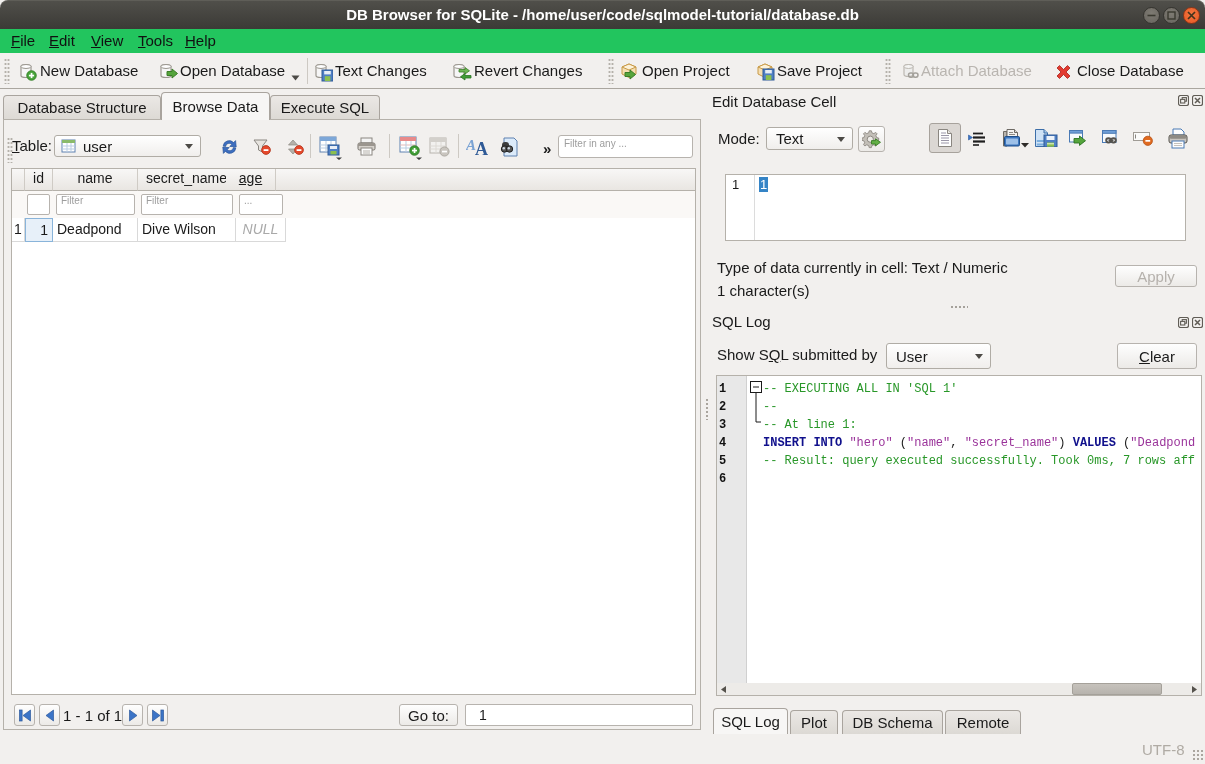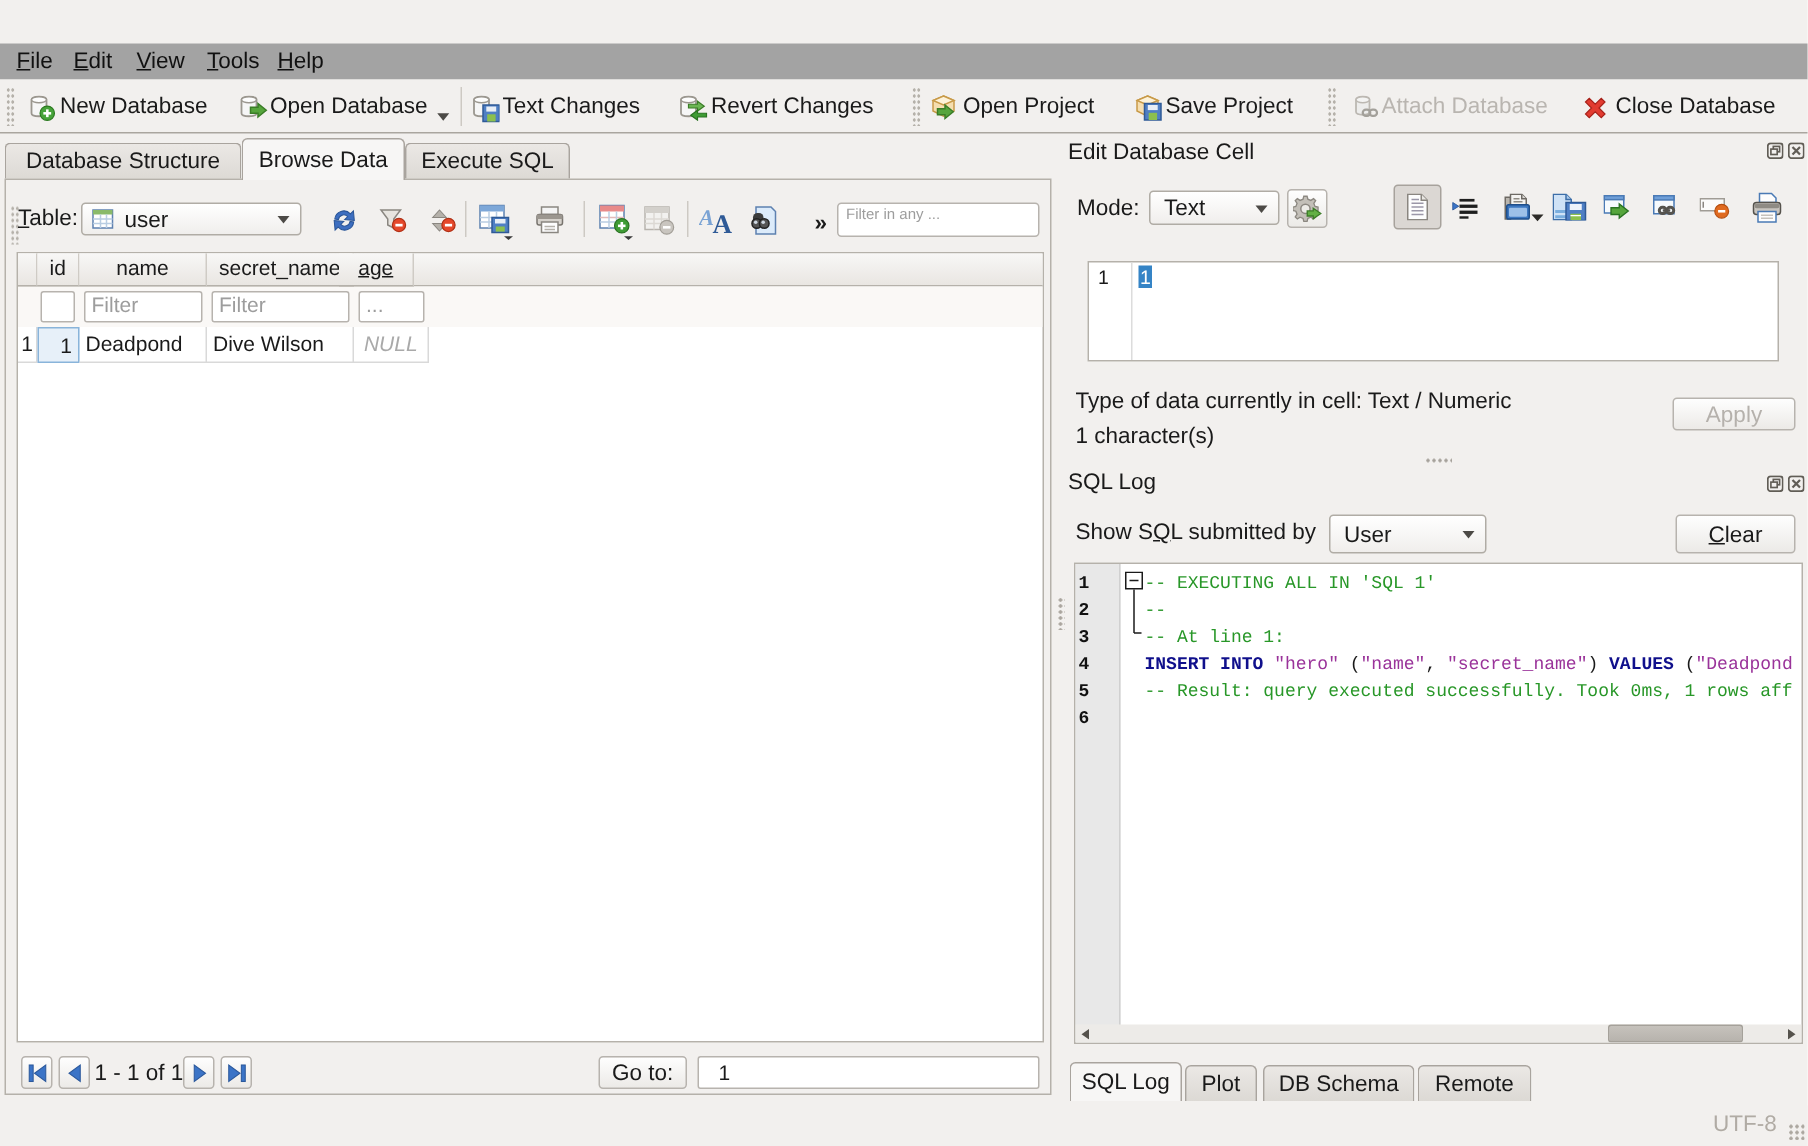--- a/index.html
+++ b/index.html
@@ -10,21 +10,21 @@
 
 #titlebar { position:absolute; left:0; top:0; width:1205px; height:29px;
   background:linear-gradient(#504f4a, #3b3a36); border-radius:8px 8px 0 0;
   border-top:1px solid #5f5e58; }
 #title { position:absolute; left:0; top:5px; width:100%; text-align:center;
   color:#ffffff; font-weight:bold; font-size:15px; }
 .winbtn { position:absolute; top:6px; width:17px; height:17px; border-radius:50%; }
 .winbtn svg { position:absolute; left:0; top:0; }
 
 
-#menubar { position:absolute; left:0; top:29px; width:1205px; height:24px; background:#a3a3a3; }
+#menubar { position:absolute; left:0; top:29px; width:1205px; height:24px; background:#22c55e; }
 #menubar span { position:absolute; top:3px; font-size:15px; color:#111; }
 #menubar u { text-decoration:underline; }
 
 
 #toolbar { position:absolute; left:0; top:53px; width:1205px; height:36px; background:#f2f0ee;
   border-bottom:1px solid #aaa69f; }
 .tbtext { position:absolute; top:9px; font-size:15px; color:#1a1a1a; }
 .tbtext.dis { color:#b9b5b0; }
 .tbicon { position:absolute; top:11px; }
 .grip { position:absolute; top:5px; width:6px; height:26px;
@@ -45,21 +45,21 @@
 .combo { position:absolute; background:linear-gradient(#ffffff,#f0eeec); border:1px solid #b0aca5;
   border-radius:3px; }
 .combo .arrow { position:absolute; right:7px; top:50%; margin-top:-2px; width:0; height:0;
   border-left:4px solid transparent; border-right:4px solid transparent; border-top:5px solid #4c4a46; }
 
 #grid { position:absolute; left:7px; top:48px; width:685px; height:527px; background:#ffffff;
   border:1px solid #b5b1aa; }
 .gh { position:absolute; background:linear-gradient(#f8f7f6,#e9e6e2); border-right:1px solid #cfcbc5;
   border-bottom:1px solid #b5b1aa; font-size:14px; text-align:center; color:#1a1a1a; }
 .filterbox { position:absolute; border:1px solid #b7b3ae; border-radius:2px; background:#fff;
-  color:#9d9d9d; font-size:14px; padding-left:4px; }
+  color:#9d9d9d; font-size:10px; padding-left:4px; }
 .cell { position:absolute; font-size:14px; color:#1a1a1a; }
 
 .navbtn { position:absolute; width:21px; height:22px; background:linear-gradient(#fefefe,#eceae7);
   border:1px solid #b7b3ae; border-radius:3px; }
 .navbtn svg { position:absolute; left:3px; top:4px; }
 .btn { position:absolute; background:linear-gradient(#fefefe,#eceae7); border:1px solid #b7b3ae;
   border-radius:3px; text-align:center; font-size:15px; color:#1a1a1a; }
 .input { position:absolute; background:#fff; border:1px solid #b7b3ae; border-radius:2px;
   font-size:14px; color:#1a1a1a; padding:2px 0 0 6px; }
 
@@ -80,20 +80,38 @@
 .btab { position:absolute; background:linear-gradient(#ebe8e5,#dcd9d4); border:1px solid #a9a49e;
   border-bottom:none; border-radius:4px 4px 0 0; text-align:center; font-size:15px; color:#1a1a1a; }
 .btab.active { background:#f7f6f5; }
 
 #statusbar { position:absolute; left:0; top:737px; width:1205px; height:27px; background:#f2f0ee; }
 </style>
 </head>
 <body>
 <div id="win">
 
+  <div id="titlebar">
+    <div id="title">DB Browser for SQLite - /home/user/code/sqlmodel-tutorial/database.db</div>
+    <div class="winbtn" style="left:1143px; background:radial-gradient(circle at 50% 35%, #7e7b73, #67645e); border:1px solid #35342f;">
+      <svg width="15" height="15">
+          <line x1="3.5" y1="7.5" x2="11.5" y2="7.5" stroke="#3a3930" stroke-width="1.6"></line>
+        </svg>
+    </div>
+    <div class="winbtn" style="left:1163px; background:radial-gradient(circle at 50% 35%, #7e7b73, #67645e); border:1px solid #35342f;">
+      <svg width="15" height="15">
+          <rect x="4" y="4" width="7" height="7" fill="none" stroke="#3a3930" stroke-width="1.4"></rect>
+        </svg>
+    </div>
+    <div class="winbtn" style="left:1183px; background:radial-gradient(circle at 50% 40%, #f3763f, #e85824); border:1px solid #8f3617;">
+      <svg width="15" height="15">
+          <path d="M4 4 L11 11 M11 4 L4 11" stroke="#42321c" stroke-width="1.7"></path>
+        </svg>
+    </div>
+  </div>
 
   <div id="menubar">
     <span style="left:11px"><u>F</u>ile</span>
     <span style="left:49px"><u>E</u>dit</span>
     <span style="left:91px"><u>V</u>iew</span>
     <span style="left:138px"><u>T</u>ools</span>
     <span style="left:185px"><u>H</u>elp</span>
   </div>
 
   <div id="toolbar">
@@ -447,21 +465,21 @@
       <svg style="position:absolute; left:33px; top:5px;" width="14" height="45" viewBox="0 0 14 45">
         <rect x="0.5" y="0.5" width="11" height="11" fill="#fff" stroke="#1a1a1a"></rect>
         <line x1="3" y1="6" x2="9" y2="6" stroke="#1a1a1a"></line>
         <line x1="6" y1="12" x2="6" y2="41" stroke="#1a1a1a"></line>
         <line x1="6" y1="41" x2="11" y2="41" stroke="#1a1a1a"></line>
       </svg>
       <div class="codeline c-com" style="left:46px; top:4px;">-- EXECUTING ALL IN 'SQL 1'</div>
       <div class="codeline c-com" style="left:46px; top:22px;">--</div>
       <div class="codeline c-com" style="left:46px; top:40px;">-- At line 1:</div>
       <div class="codeline" style="left:46px; top:58px;"><span class="c-kw">INSERT INTO</span> <span class="c-str">"hero"</span> (<span class="c-str">"name"</span>, <span class="c-str">"secret_name"</span>) <span class="c-kw">VALUES</span> (<span class="c-str">"Deadpond</span></div>
-      <div class="codeline c-com" style="left:46px; top:76px;">-- Result: query executed successfully. Took 0ms, 1 rows aff</div>
+      <div class="codeline c-com" style="left:46px; top:76px;">-- Result: query executed successfully. Took 0ms, 7 rows aff</div>
 
       <div style="position:absolute; left:0; top:307px; width:484px; height:12px; background:#edebe8;">
         <svg style="position:absolute; left:3px; top:3px;" width="7" height="7">
             <path d="M6 0 L6 7 L1 3.5 Z" fill="#55524c"></path>
           </svg>
         <div style="position:absolute; left:355px; top:0; width:90px; height:12px; background:linear-gradient(#c6c2bc,#b7b3ad); border:1px solid #a5a19a; border-radius:2px;"></div>
         <svg style="position:absolute; right:3px; top:3px;" width="7" height="7">
             <path d="M1 0 L1 7 L6 3.5 Z" fill="#55524c"></path>
           </svg>
       </div>

